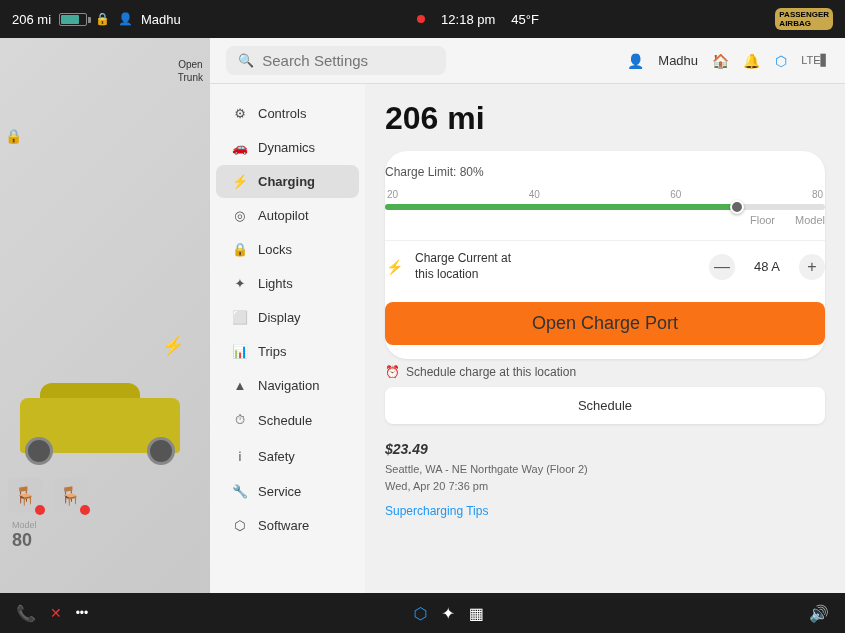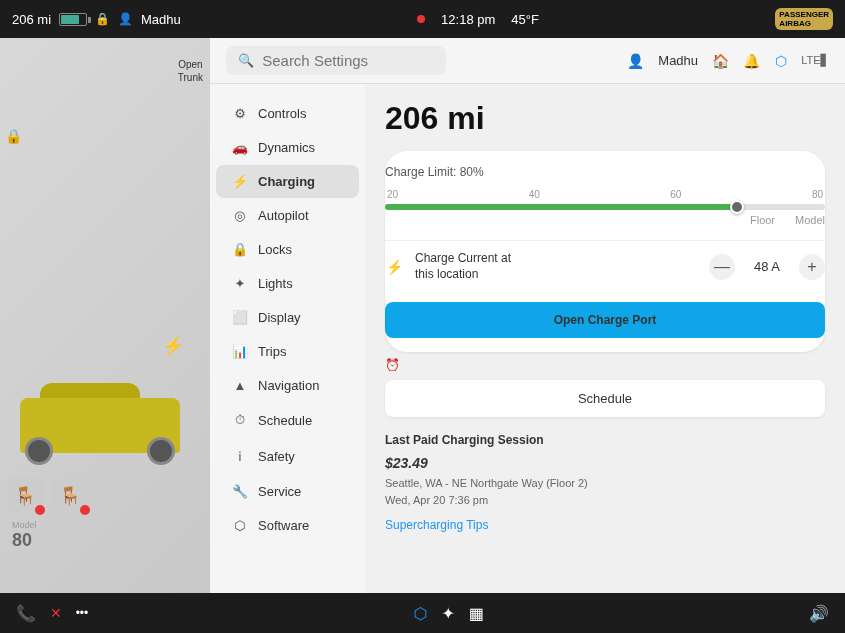--- a/index.html
+++ b/index.html
@@ -404,28 +404,28 @@
       font-weight: 500;
       color: #333;
       min-width: 40px;
       text-align: center;
     }
 
     
     .open-charge-btn {
       width: 100%;
       padding: 11px;
-      background: #0ea5e9;
+      background: #f97316;
       border: none;
       border-radius: 8px;
-      font-size: 12px;
+      font-size: 18px;
       color: #333;
       cursor: pointer;
       margin-top: 10px;
-      font-weight: 700;
+      font-weight: 400;
     }
 
     
     .schedule-section {
       margin-bottom: 14px;
     }
     .schedule-title {
       font-size: 12px;
       color: #555;
       margin-bottom: 8px;
@@ -679,26 +679,26 @@
             <button class="ctrl-btn">+</button>
           </div>
         </div>
 
         <button class="open-charge-btn">Open Charge Port</button>
       </div>
 
       <div class="schedule-section">
         <div class="schedule-title">
           <span>⏰</span>
+          <span>Schedule charge at this location</span>
         </div>
         <button class="schedule-btn">Schedule</button>
       </div>
 
       <div class="last-session">
-        <div class="last-session-title">Last Paid Charging Session</div>
         <div class="last-session-amount">$23.49</div>
         <div class="last-session-detail">Seattle, WA - NE Northgate Way (Floor 2)</div>
         <div class="last-session-detail">Wed, Apr 20 7:36 pm</div>
         <span class="supercharging-link">Supercharging Tips</span>
       </div>
     </div>
   </div>
 </div>
 
 <div class="bottom-bar">

